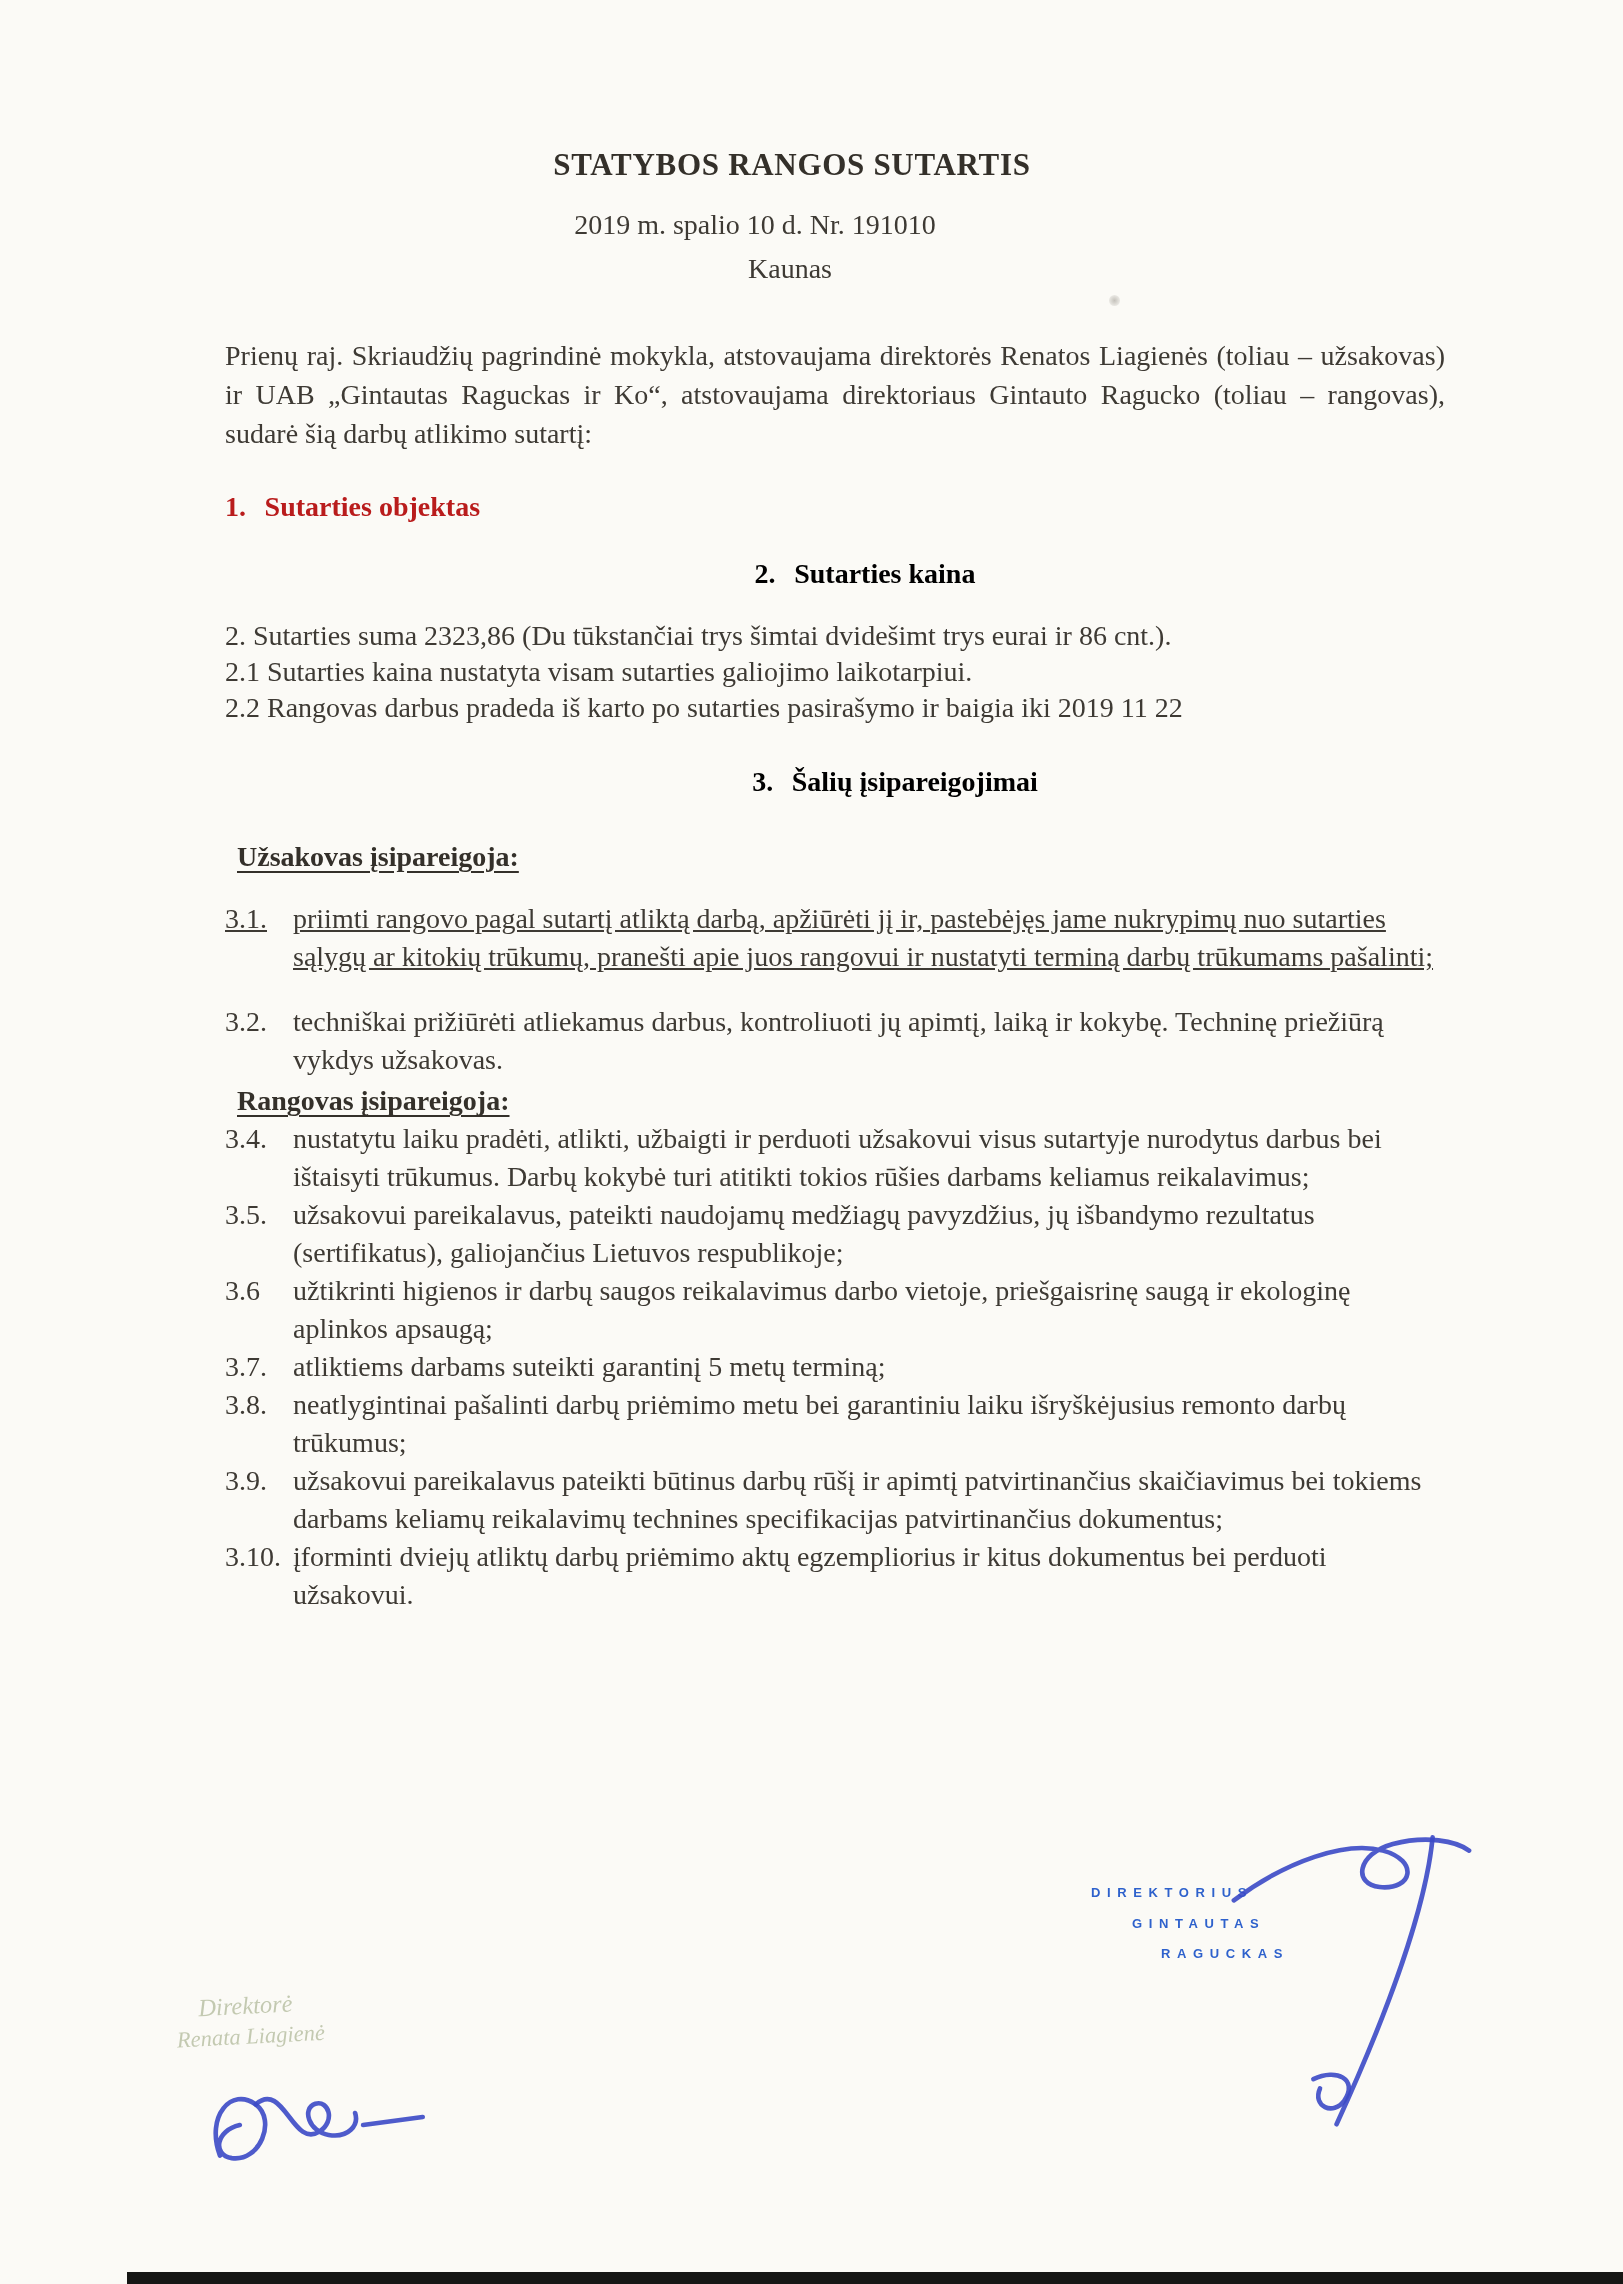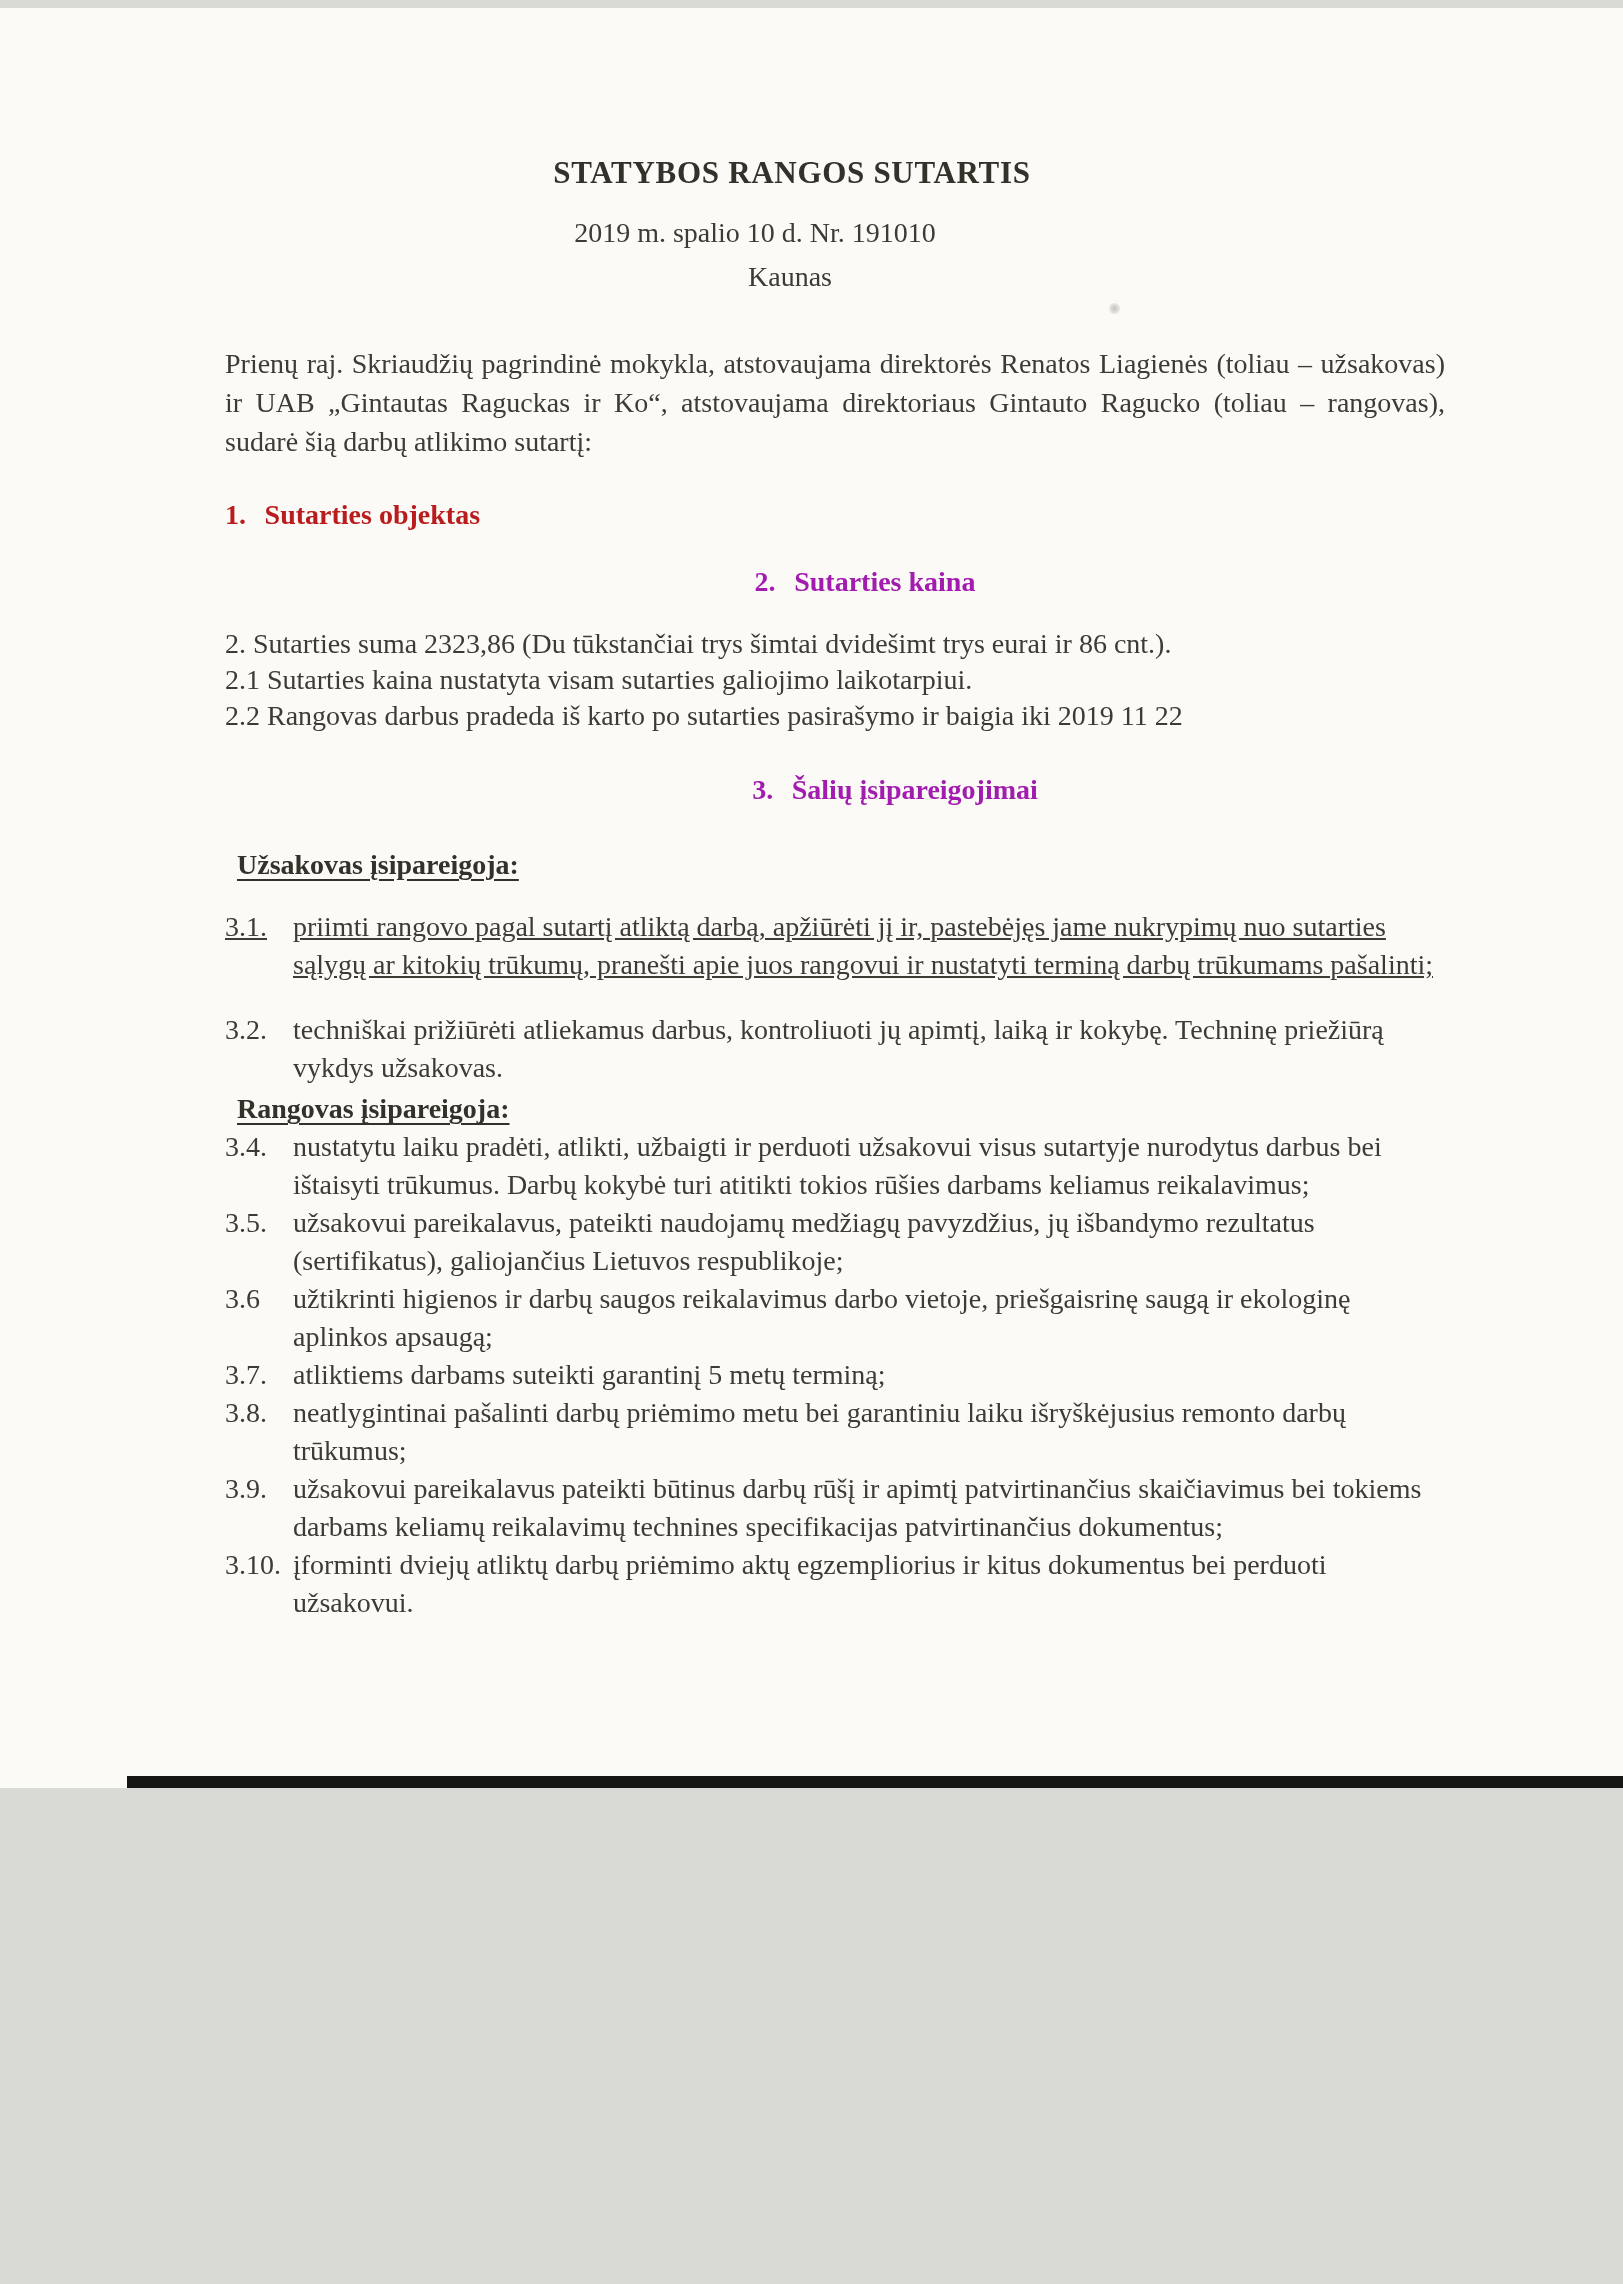--- a/index.html
+++ b/index.html
@@ -2,22 +2,22 @@
 <html style="font-size:10.6px"><head>
 <meta charset="utf-8">
 <style>
   * { box-sizing: border-box; }
   html, body { margin: 0; padding: 0; }
   body { background: #d9d9d6; }
 
   .page {
     position: relative;
     width: 1623px;
-    height: 1780px;
-    margin: 8px auto;
+    height: 2284px;
+    margin: 0 auto;
     background: #fbfaf6;
     overflow: hidden;
     font-family: "Liberation Serif", serif;
     color: #3e3a34;
   }
 
   .content {
     position: absolute;
     left: 225px;
     right: 178px;
@@ -59,21 +59,21 @@
     font-weight: bold;
     color: #b91c1c;
   }
   .h-num { margin-right: 18.6px; }
 
   .plain-line { margin-top: 0; }
 
   .h-center {
     text-align: center;
     font-weight: bold;
-    color: #a21caf;
+    color: #000000;
   }
   .h-center.s2 { margin-top: 28px; transform: translateX(30px); }
   .h-center.s3 { margin-top: 36px; transform: translateX(60px); }
 
   .s2-block { margin-top: 25px; line-height: 36px; }
 
   .sub-heading {
     font-weight: bold;
     text-decoration: underline;
     text-underline-offset: 4.6px;

